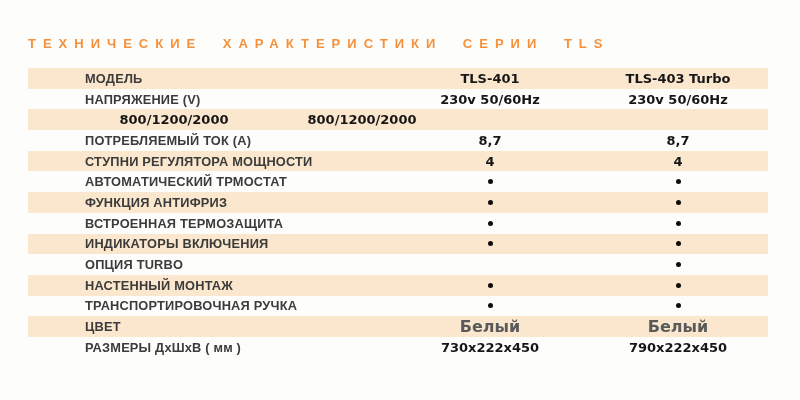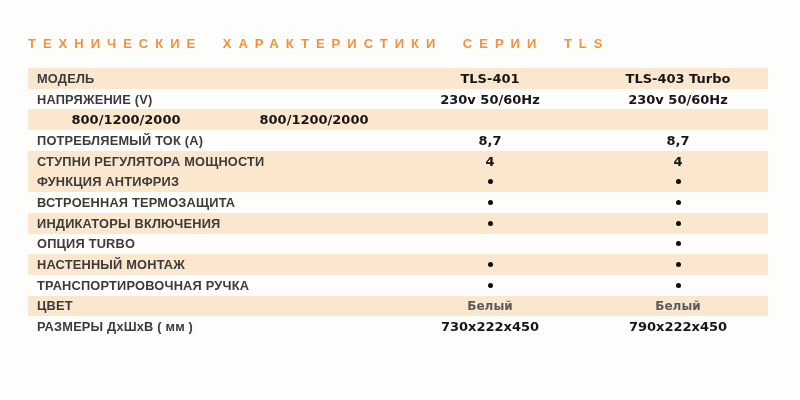--- a/index.html
+++ b/index.html
@@ -32,20 +32,21 @@
   .spec-table {
     position: absolute;
     left: 28px;
     top: 68px;
     width: 740px;
   }
   .row {
     display: flex;
     align-items: flex-end;
     height: 20.7px;
+    padding-left: 48px;
   }
   .row.shaded {
     background: var(--stripe, #FAE7CD);
   }
   .cell {
     display: flex;
     align-items: center;
     height: 100%;
   }
   .cell.label {
@@ -61,21 +62,21 @@
     justify-content: center;
     font-family: "DejaVu Sans", sans-serif;
     font-size: 13px;
     font-weight: 700;
     color: var(--valcol, #161616);
     white-space: nowrap;
   }
   .cell.c1 { width: 196px; }
   .cell.c2 { width: 180px; }
   .cell.val.muted {
-    font-size: 12px;
+    font-size: 16px;
     color: var(--mutedcol, #5A5A5A);
   }
   .dot {
     width: 5px;
     height: 5px;
     border-radius: 50%;
     background: #0d0d0d;
     display: inline-block;
   }
 </style>
@@ -101,20 +102,29 @@
       </div>
       <div class="row">
         <div class="cell label">ПОТРЕБЛЯЕМЫЙ ТОК (А)</div>
         <div class="cell val c1">8,7</div>
         <div class="cell val c2">8,7</div>
       </div>
       <div class="row shaded">
         <div class="cell label">СТУПНИ РЕГУЛЯТОРА МОЩНОСТИ</div>
         <div class="cell val c1">4</div>
         <div class="cell val c2">4</div>
+      </div>
+      <div class="row">
+        <div class="cell label">АВТОМАТИЧЕСКИЙ ТРМОСТАТ</div>
+        <div class="cell val c1">
+          <span class="dot"></span>
+        </div>
+        <div class="cell val c2">
+          <span class="dot"></span>
+        </div>
       </div>
       <div class="row shaded">
         <div class="cell label">ФУНКЦИЯ АНТИФРИЗ</div>
         <div class="cell val c1">
           <span class="dot"></span>
         </div>
         <div class="cell val c2">
           <span class="dot"></span>
         </div>
       </div>

